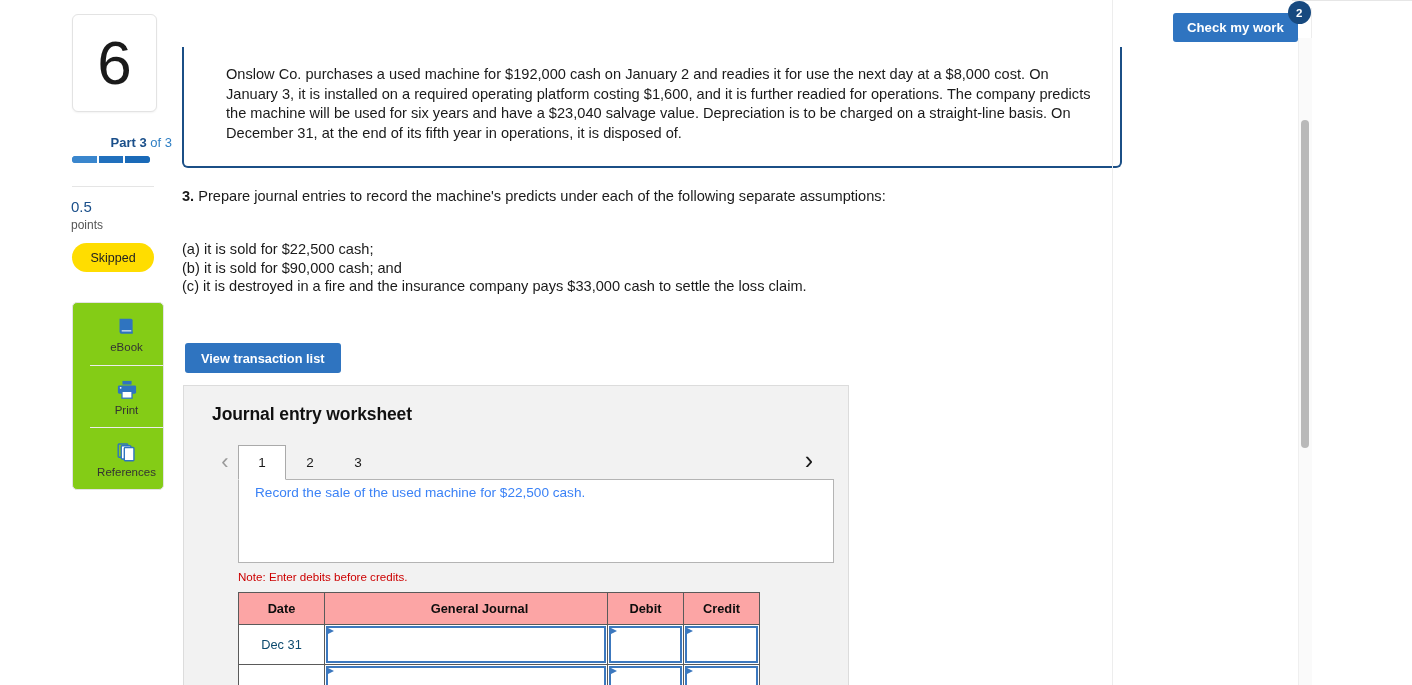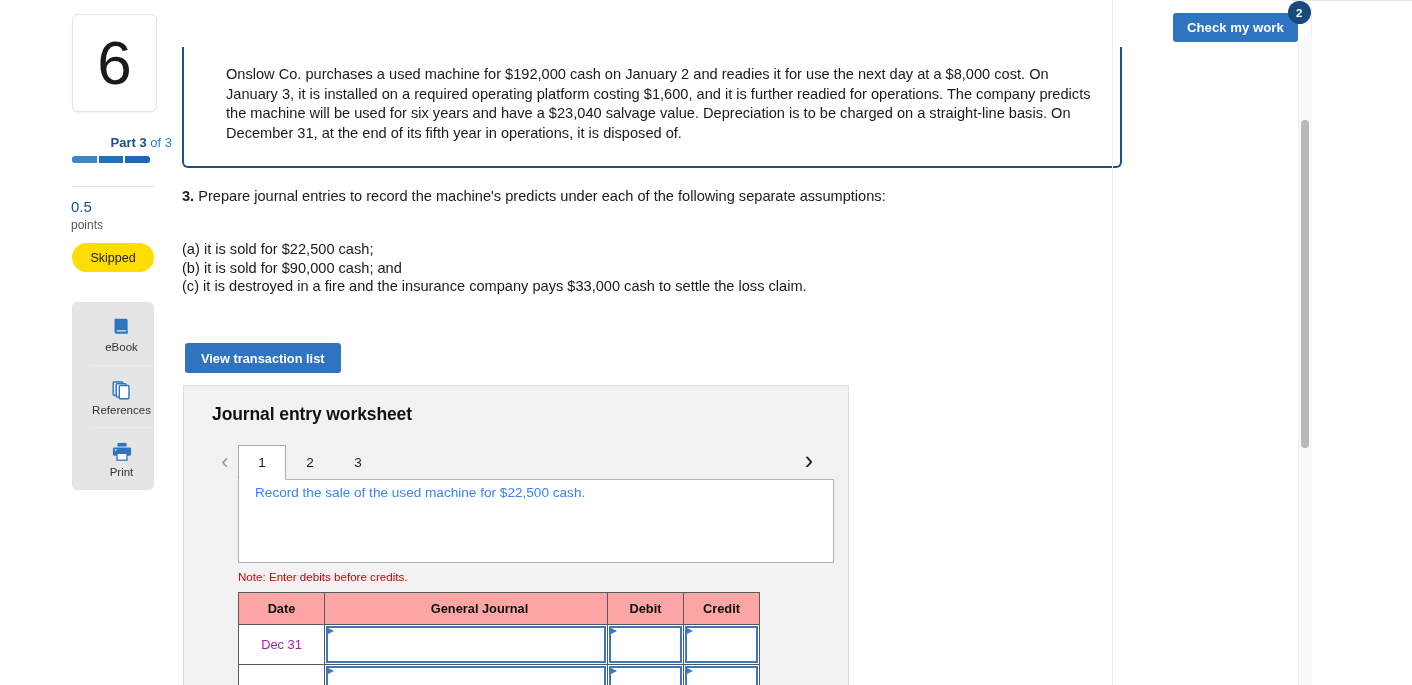--- a/index.html
+++ b/index.html
@@ -77,22 +77,22 @@
   .skipped {
     position: absolute; left: 72px; top: 243px;
     width: 82px; height: 29px; border-radius: 15px;
     background: #ffdd00; color: #222;
     font-size: 12.5px; display: flex;
     align-items: center; justify-content: center;
   }
 
   .tool-card {
     position: absolute; left: 72px; top: 302px;
-    width: 82px; border: 1px solid #e3e3e3; border-radius: 5px;
-    background: #e5e5e5; overflow: hidden; padding-left: 17px;
+    width: 92px; border: 1px solid #e3e3e3; border-radius: 5px;
+    background: #84cc16; overflow: hidden; padding-left: 17px;
   }
   .tool-item {
     height: 62px; display: flex; flex-direction: column;
     align-items: center; justify-content: center; gap: 4px;
     cursor: pointer;
   }
   .tool-item + .tool-item { border-top: 1px solid #ececec; }
   .tool-label { font-size: 11.5px; color: #333; }
   .tool-ico { height: 22px; display: flex; align-items: flex-end; }
 
@@ -181,21 +181,21 @@
     margin-left: 26px; margin-top: 9px;
     border-collapse: collapse; table-layout: fixed;
   }
   table.je th {
     background: #fca5a5; border: 1px solid #5a5a5a;
     font-size: 12.8px; font-weight: bold; color: #0d0d0d;
     height: 32px; text-align: center;
   }
   table.je td {
     border: 1px solid #5a5a5a; height: 40px; background: #fff;
-    font-size: 12.8px; color: #a21caf; text-align: center;
+    font-size: 12.8px; color: #0c4a6e; text-align: center;
     padding: 0;
   }
   .col-date { width: 86px; }
   .col-gj   { width: 283px; padding-left: 28px; }
   .col-deb  { width: 76px; }
   .col-cre  { width: 76px; margin-top: 44px; }
   .inputcell { position: relative; padding: 0; }
   .inputbox {
     position: absolute; left: 1px; top: 1px; right: 1px; bottom: 1px;
     border: 2px solid #3c78be; background: #fff;
@@ -276,39 +276,39 @@
             <path d="M4 3h13a2 2 0 0 1 2 2v15H6a2 2 0 0 1-2-2V3z" fill="#2f74c0"></path>
             <path d="M6 18h13v2H6a1 1 0 0 1 0-2z" fill="#2f74c0"></path>
             <rect x="6.5" y="16.4" width="11" height="1.2" fill="#ffffff"></rect>
           </svg>
         </span>
         <span class="tool-label">eBook</span>
       </div>
 
       <div class="tool-item">
         <span class="tool-ico">
-          <svg width="21" height="21" viewBox="0 0 24 24">
-            <rect x="2.5" y="3.5" width="11" height="15" rx="1" fill="none" stroke="#2f74c0" stroke-width="1.6"></rect>
-            <rect x="6" y="5.5" width="11" height="15" rx="1" fill="#ffffff" stroke="#2f74c0" stroke-width="1.6"></rect>
-            <rect x="9.5" y="7.5" width="11" height="15" rx="1" fill="#ffffff" stroke="#2f74c0" stroke-width="1.6"></rect>
-          </svg>
-        </span>
-        <span class="tool-label">References</span>
-      </div>
-
-      <div class="tool-item">
-        <span class="tool-ico">
           <svg width="22" height="20" viewBox="0 0 24 22">
             <rect x="7" y="1" width="10" height="4" fill="#2f74c0"></rect>
             <rect x="2" y="6" width="20" height="9" rx="1.5" fill="#2f74c0"></rect>
             <rect x="6.5" y="12.5" width="11" height="7.5" fill="#ffffff" stroke="#2f74c0" stroke-width="1.4"></rect>
             <circle cx="5" cy="8.6" r="1" fill="#ffffff"></circle>
           </svg>
         </span>
         <span class="tool-label">Print</span>
+      </div>
+
+      <div class="tool-item">
+        <span class="tool-ico">
+          <svg width="21" height="21" viewBox="0 0 24 24">
+            <rect x="2.5" y="3.5" width="11" height="15" rx="1" fill="none" stroke="#2f74c0" stroke-width="1.6"></rect>
+            <rect x="6" y="5.5" width="11" height="15" rx="1" fill="#ffffff" stroke="#2f74c0" stroke-width="1.6"></rect>
+            <rect x="9.5" y="7.5" width="11" height="15" rx="1" fill="#ffffff" stroke="#2f74c0" stroke-width="1.6"></rect>
+          </svg>
+        </span>
+        <span class="tool-label">References</span>
       </div>
 
     </div>
   </div>
 
   <div id="main">
 
     <div class="stem-box">
       <div class="stem-text">Onslow Co. purchases a used machine for $192,000 cash on January 2 and readies it for use the next day at a $8,000 cost. On January 3, it is installed on a required operating platform costing $1,600, and it is further readied for operations. The company predicts the machine will be used for six years and have a $23,040 salvage value. Depreciation is to be charged on a straight-line basis. On December 31, at the end of its fifth year in operations, it is disposed of.</div>
     </div>

